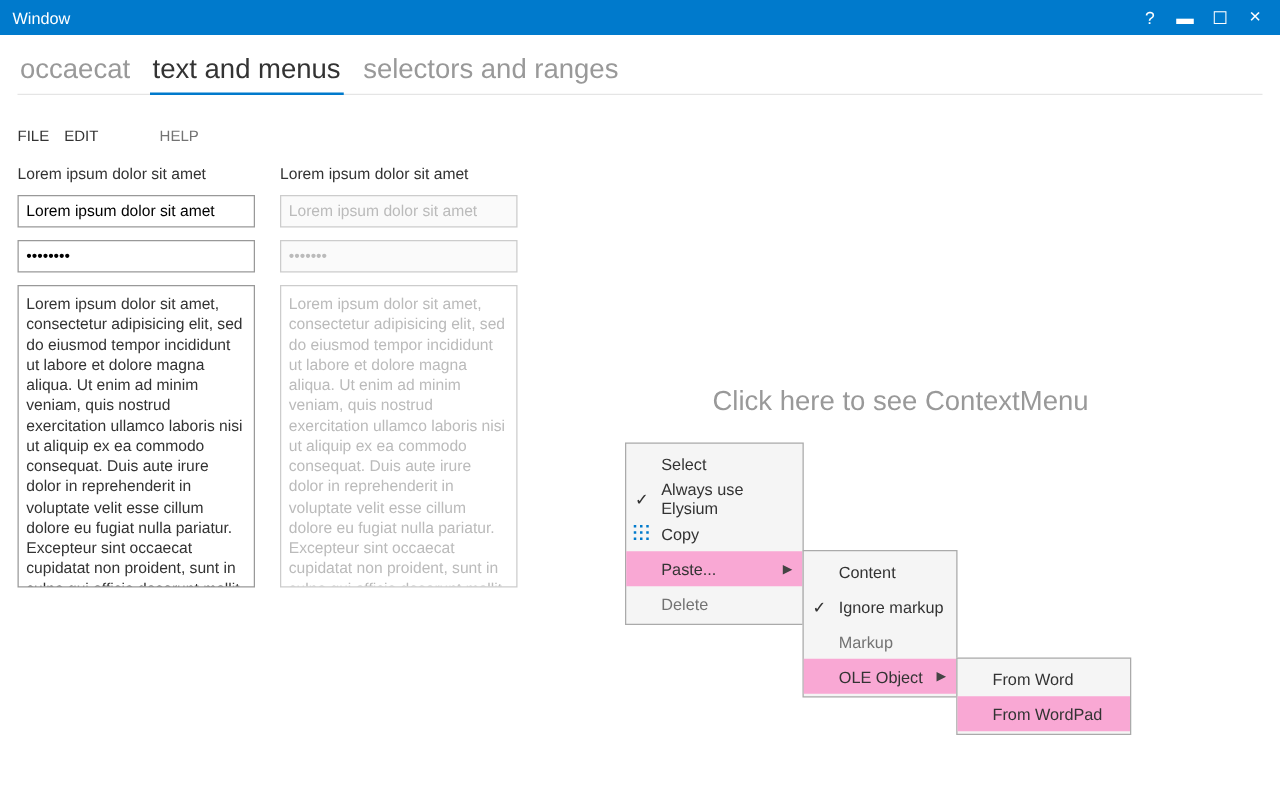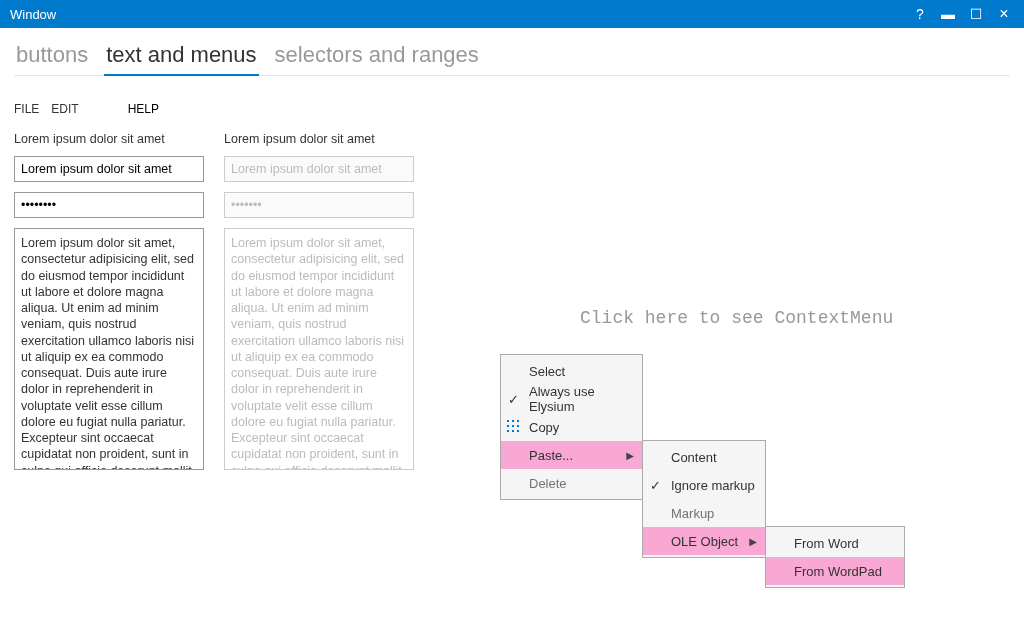--- a/index.html
+++ b/index.html
@@ -7,31 +7,31 @@
   .window { width: 1024px; height: 640px; display: flex; flex-direction: column; }
   .titlebar { background: #007ACC; color: #ffffff; height: 28px; display: flex; align-items: center; padding: 0 6px 0 10px; font-size: 13px; }
   .titlebar .title { flex: 1; }
   .titlebar .ctrl { width: 28px; text-align: center; font-size: 14px; height: 28px; line-height: 28px; cursor: pointer; }
   .content { flex: 1; padding: 12px 14px 14px 14px; position: relative; }
   .tabs { display: flex; gap: 14px; border-bottom: 1px solid #e5e5e5; font-size: 22px; color: #999; font-weight: 300; }
   .tab { padding: 2px 2px 6px 2px; cursor: pointer; }
   .tab.active { color: #333; border-bottom: 2px solid #007ACC; margin-bottom: -1px; }
   .menubar { margin-top: 26px; display: flex; gap: 12px; font-size: 12px; }
   .menubar .mitem { cursor: pointer; }
-  .menubar .mitem.disabled { color: #000000; cursor: default; padding-left: 37px; }
+  .menubar .mitem.disabled { color: #737373; cursor: default; padding-left: 37px; }
   .cols { display: flex; gap: 18px; margin-top: 16px; }
   .col { width: 192px; display: flex; flex-direction: column; gap: 10px; }
   .lbl { font-size: 12.5px; color: #333; }
   .col.disabled .lbl { color: #333; }
   input[type=text].tb, input[type=password].tb { width: 190px; height: 26px; border: 1px solid #999; padding: 0 6px; font-size: 12.5px; font-family: inherit; }
   .col.disabled input.tb { border-color: #ccc; color: #bbb; }
   .ta { width: 190px; height: 242px; border: 1px solid #999; padding: 6px; font-size: 12.5px; line-height: 1.3; overflow: hidden; }
   .col.disabled .ta { border-color: #ccc; color: #bbb; }
   .rightpane { position: absolute; left: 440px; top: 110px; width: 560px; height: 440px; }
-  .cmlabel { position: absolute; left: 140px; top: 170px; font-size: 18px; color: #999; font-weight: 300; white-space: nowrap; font-family: Liberation Mono, monospace; }
+  .cmlabel { position: absolute; left: 130px; top: 170px; font-size: 22px; color: #999; font-weight: 300; white-space: nowrap; }
   .menu { position: absolute; background: #f5f5f5; border: 1px solid #aaa; font-size: 13px; padding: 2px 0; }
   .menu1 { left: 60px; top: 216px; width: 143px; }
   .menu2 { left: 202px; top: 302px; width: 124px; text-align: right; }
   .menu3 { left: 325px; top: 388px; width: 140px; }
   .mi { height: 28px; display: flex; align-items: center; padding: 0 8px 0 28px; position: relative; cursor: pointer; }
   .mi.hi { background: #f9a8d4; }
   .mi.dis { color: #737373; cursor: default; }
   .mi .chk { position: absolute; left: 7px; font-size: 13px; }
   .mi .grid { position: absolute; left: 6px; top: 7px; width: 14px; height: 14px; }
   .mi .arrow { position: absolute; right: 8px; font-size: 10px; color: #666; }
@@ -45,21 +45,21 @@
   <div class="titlebar">
     <span class="title">Window</span>
     <span class="ctrl">?</span>
     <span class="ctrl" style="font-weight:bold;">▬</span>
     <span class="ctrl">☐</span>
     <span class="ctrl" style="font-size:16px;">×</span>
   </div>
   <div class="content">
 
     <div class="tabs">
-      <div class="tab">buttons</div>
+      <div class="tab">occaecat</div>
       <div class="tab active">text and menus</div>
       <div class="tab">selectors and ranges</div>
     </div>
 
     <div class="menubar">
       <span class="mitem">FILE</span>
       <span class="mitem">EDIT</span>
       <span class="mitem disabled">HELP</span>
     </div>
 

